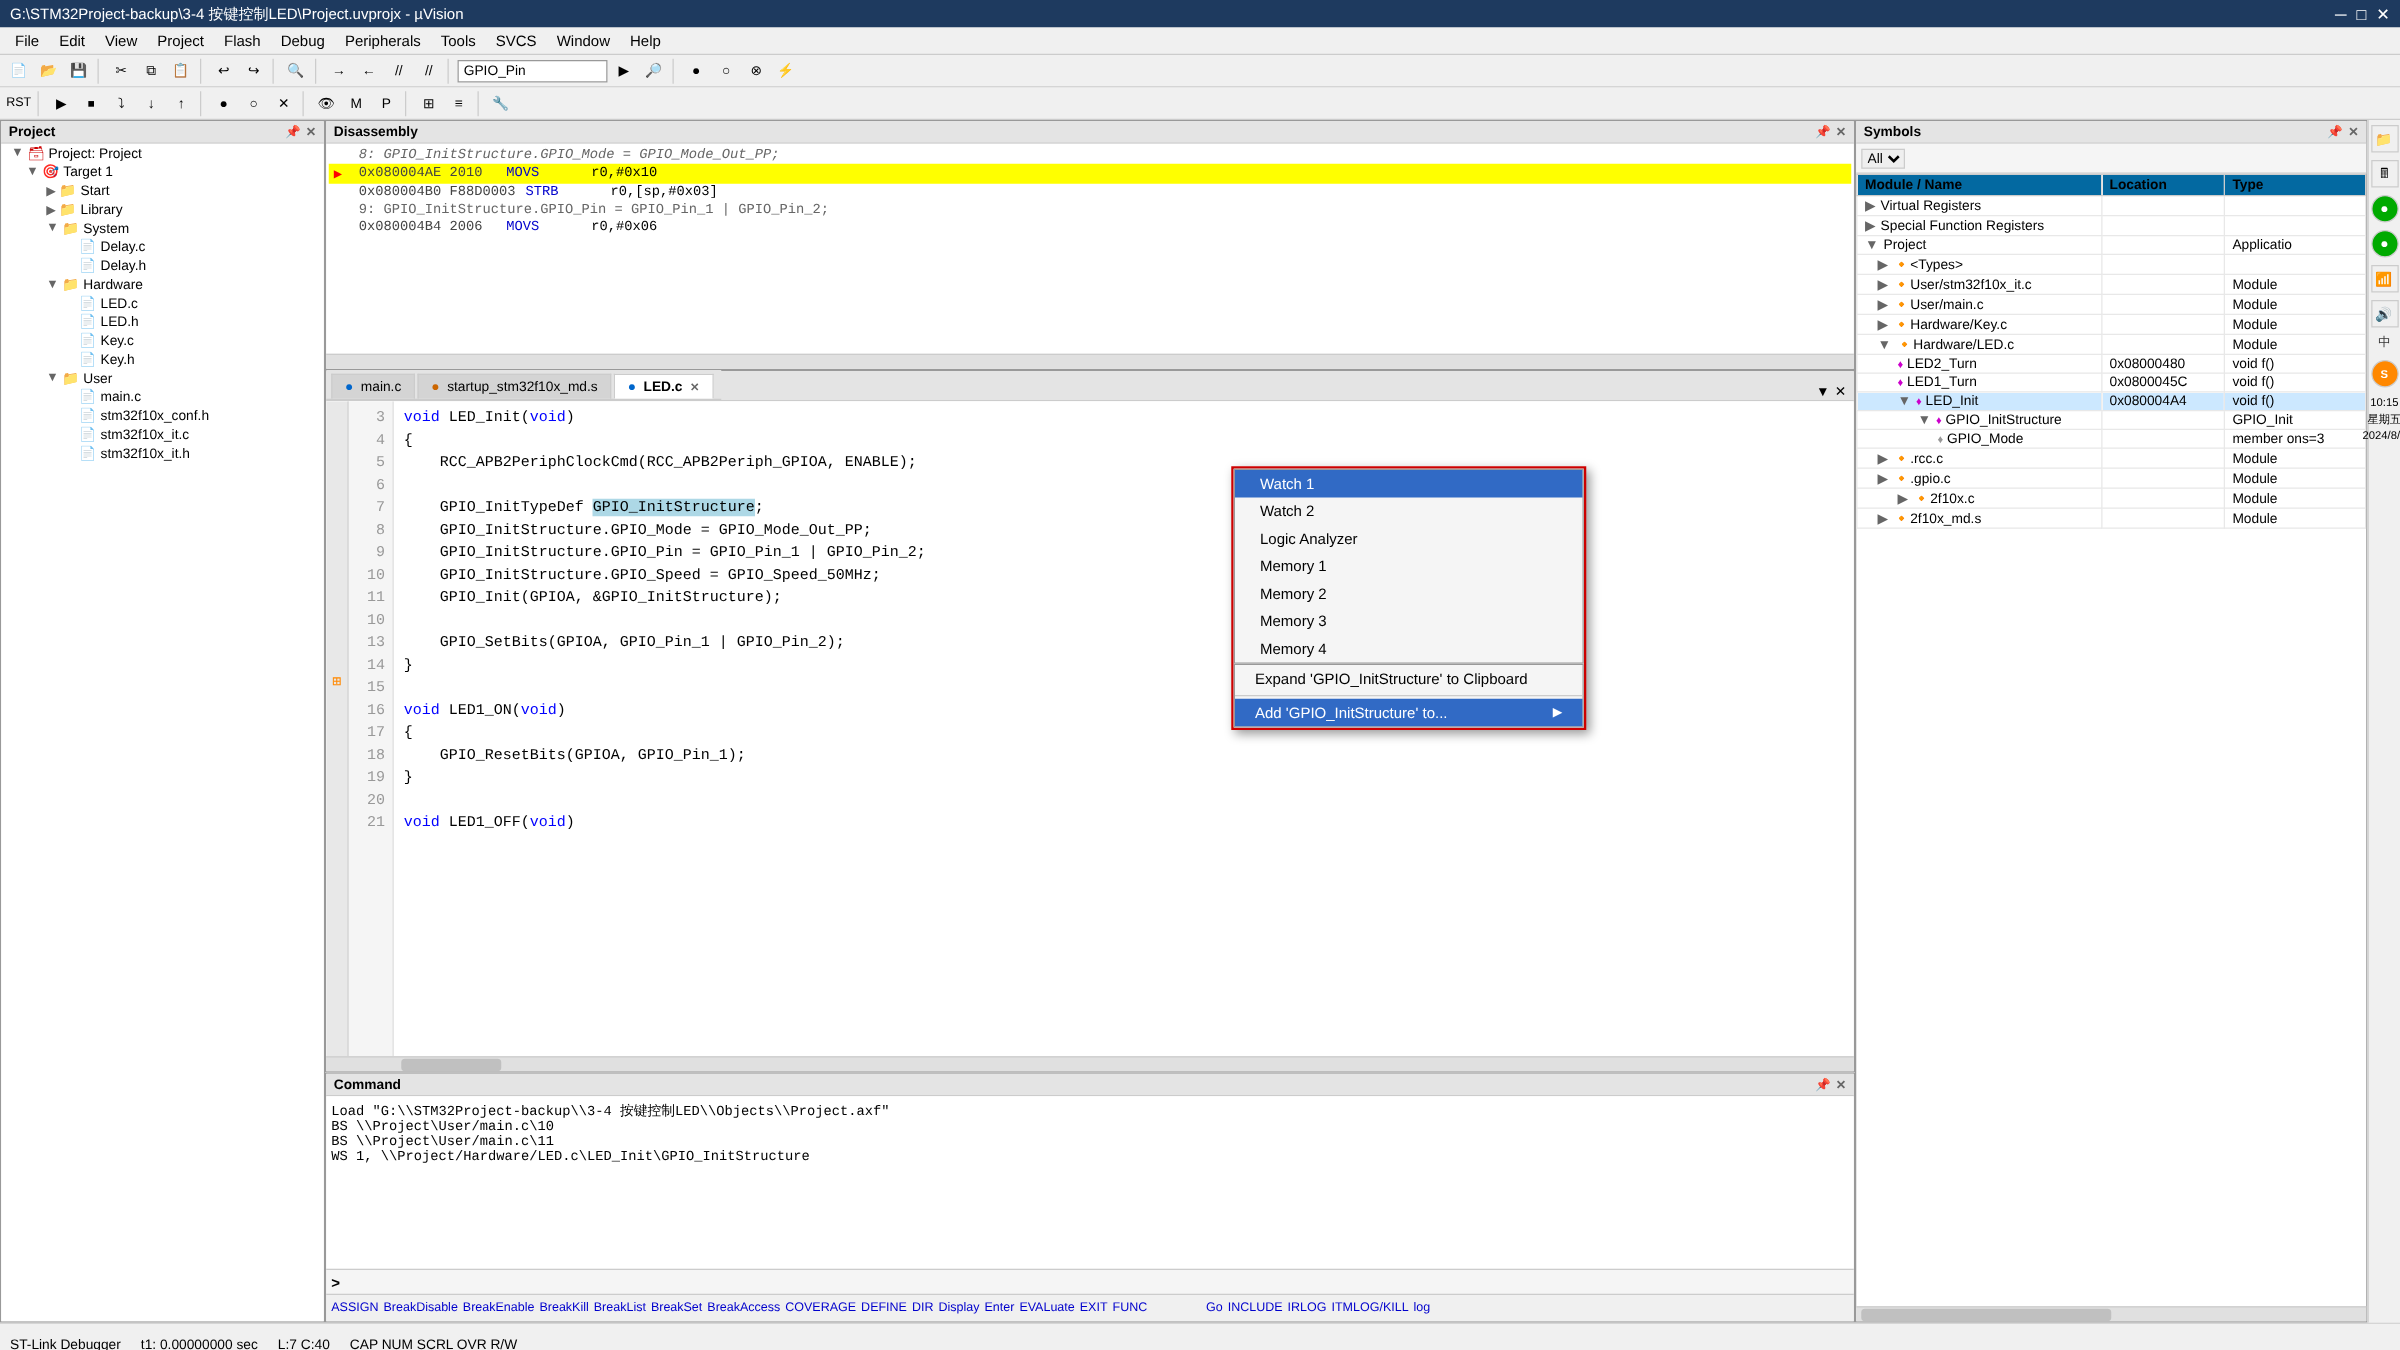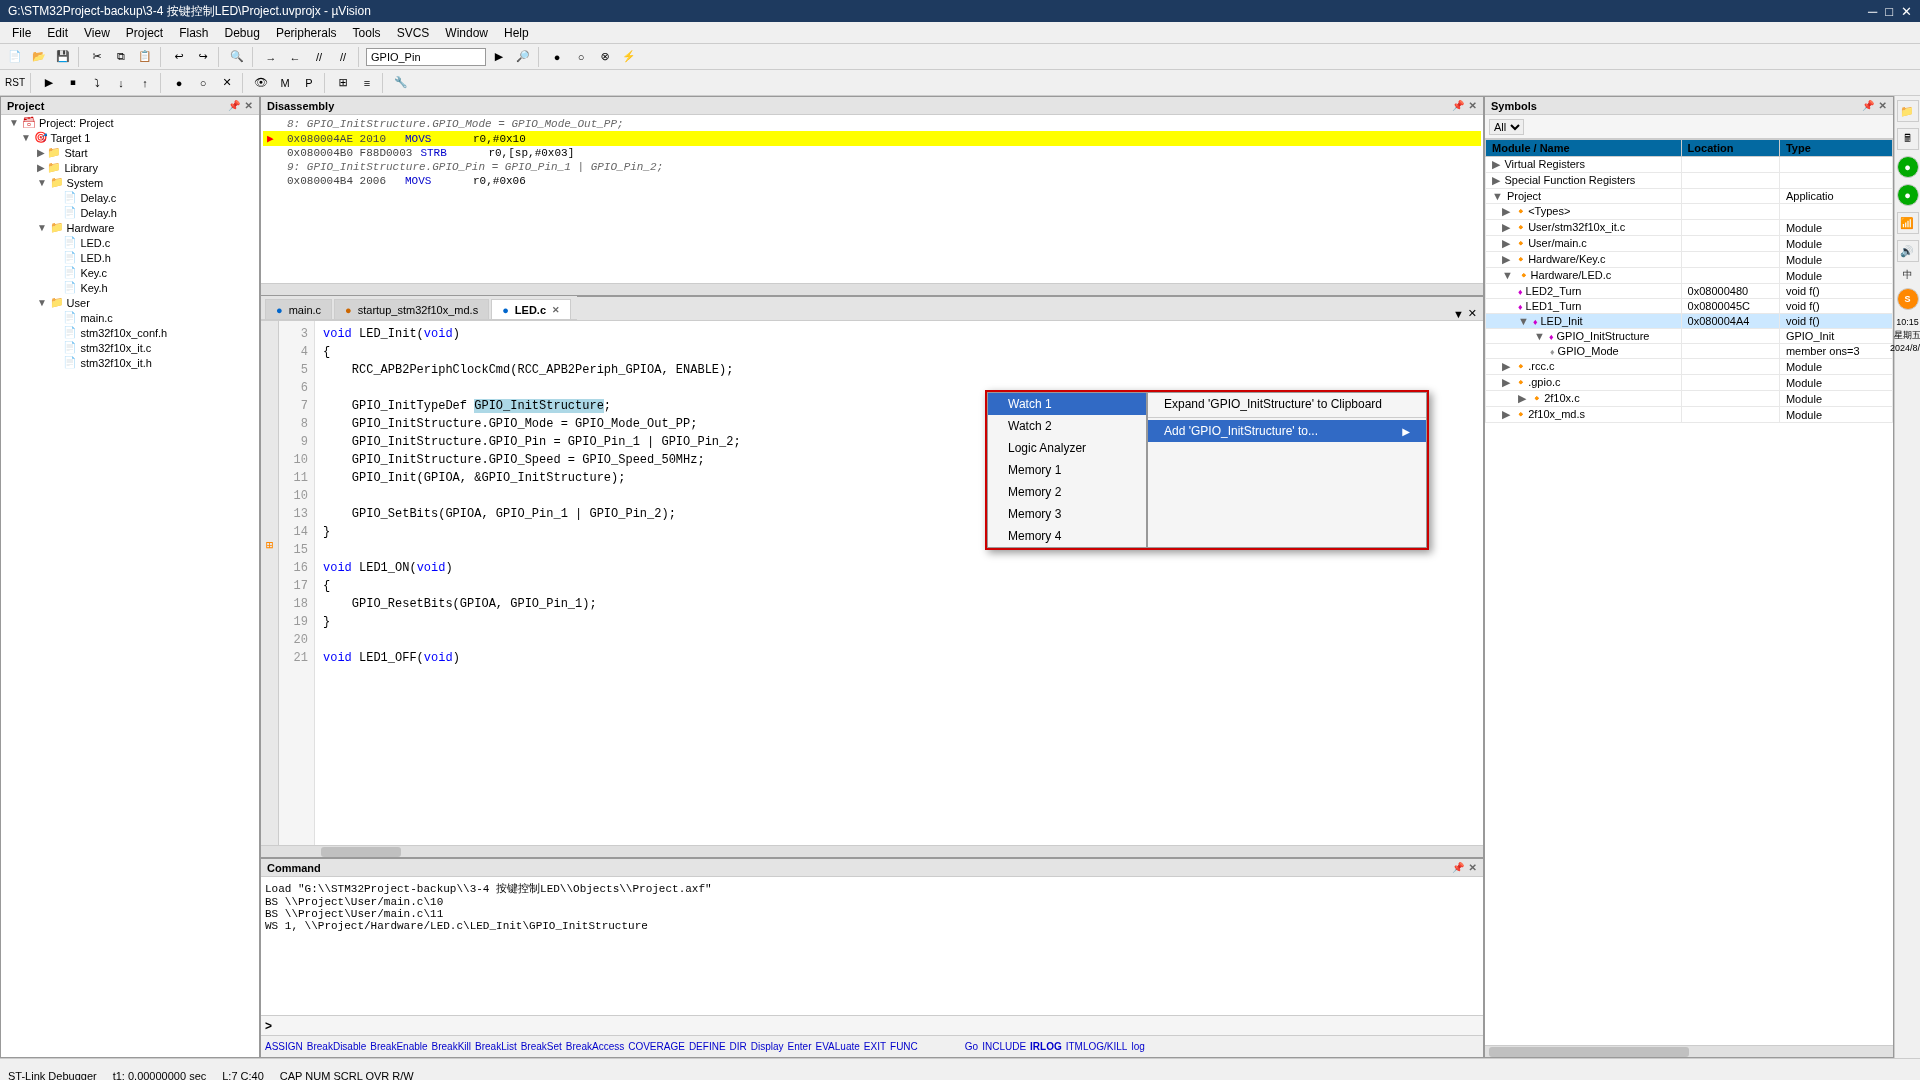--- a/index.html
+++ b/index.html
@@ -68,21 +68,21 @@
     .sym-diamond { color: #cc00cc; font-size: 9px; margin-right: 3px; }
     #command-content { flex: 1; overflow: auto; font-family: 'Courier New', monospace; font-size: 11px; padding: 4px; }
     
     
     #right-sidebar { width: 26px; background: #f0f0f0; border-left: 1px solid #ccc; display: flex; flex-direction: column; align-items: center; padding: 4px 0; gap: 6px; }
     .rsb-btn { width: 22px; height: 22px; background: #f0f0f0; border: 1px solid #ccc; cursor: pointer; display: flex; align-items: center; justify-content: center; font-size: 11px; }
     .rsb-btn.green { background: #00aa00; color: #fff; border-radius: 50%; }
     .rsb-btn.orange { background: #ff8800; color: #fff; border-radius: 50%; }
 
     
-    #context-menu-container { position: absolute; top: 390px; left: 985px; z-index: 1000; display: flex; flex-direction: row; box-shadow: 3px 3px 8px rgba(0,0,0,0.4); border: 2px solid #cc0000; }
+    #context-menu-container { position: absolute; top: 373px; left: 985px; z-index: 1000; display: flex; flex-direction: column; box-shadow: 3px 3px 8px rgba(0,0,0,0.4); border: 2px solid #cc0000; }
     .ctx-menu { background: #f5f5f5; border: 1px solid #999; min-width: 160px; font-size: 12px; }
     .ctx-item { padding: 4px 20px; cursor: pointer; white-space: nowrap; display: flex; align-items: center; justify-content: space-between; }
     .ctx-item:hover, .ctx-item.active { background: #316ac5; color: #fff; }
     .ctx-separator { border-top: 1px solid #ccc; margin: 2px 0; }
     .ctx-arrow { font-size: 10px; color: #666; }
     .ctx-item.active .ctx-arrow { color: #fff; }
     .ctx-submenu { background: #f5f5f5; border: 1px solid #999; min-width: 280px; font-size: 12px; }
     .ctx-submenu-item { padding: 4px 16px; cursor: pointer; white-space: nowrap; }
     .h-scroll { width: 100%; height: 12px; background: #e0e0e0; border-top: 1px solid #ccc; display: flex; align-items: center; padding: 0 4px; flex-shrink: 0; }
     
@@ -300,21 +300,21 @@
           <span class="dis-operands" style="margin-left:8px">r0,#0x10</span>
         </div>
         <div class="dis-row">
           <span class="dis-arrow"> </span>
           <span class="dis-addr">0x080004B0 F88D0003</span>
           <span class="dis-instr" style="margin-left:8px;color:#0000cc">STRB</span>
           <span class="dis-operands" style="margin-left:8px">r0,[sp,#0x03]</span>
         </div>
         <div class="dis-row">
           <span class="dis-arrow"> </span>
-          <span style="color:#666;font-style:italic">9:         GPIO_InitStructure.GPIO_Pin = GPIO_Pin_1 | GPIO_Pin_2;</span>
+          <span style="color:#666;">9:         GPIO_InitStructure.GPIO_Pin = GPIO_Pin_1 | GPIO_Pin_2;</span>
         </div>
         <div class="dis-row">
           <span class="dis-arrow"> </span>
           <span class="dis-addr">0x080004B4 2006</span>
           <span class="dis-instr" style="margin-left:8px;color:#0000cc">MOVS</span>
           <span class="dis-operands" style="margin-left:8px">r0,#0x06</span>
         </div>
       </div>
       <div class="h-scroll" style="height:12px;background:#e0e0e0;border-top:1px solid #ccc;"></div>
     </div>
@@ -452,21 +452,21 @@
         <span style="font-size:10px;color:#0000cc;margin-right:4px;">COVERAGE</span>
         <span style="font-size:10px;color:#0000cc;margin-right:4px;">DEFINE</span>
         <span style="font-size:10px;color:#0000cc;margin-right:4px;">DIR</span>
         <span style="font-size:10px;color:#0000cc;margin-right:4px;">Display</span>
         <span style="font-size:10px;color:#0000cc;margin-right:4px;">Enter</span>
         <span style="font-size:10px;color:#0000cc;margin-right:4px;">EVALuate</span>
         <span style="font-size:10px;color:#0000cc;margin-right:4px;">EXIT</span>
         <span style="font-size:10px;color:#0000cc;margin-right:4px;">FUNC</span>
         <span style="font-size:10px;color:#0000cc;margin-right:4px;padding-left:43px;">Go</span>
         <span style="font-size:10px;color:#0000cc;margin-right:4px;">INCLUDE</span>
-        <span style="font-size:10px;color:#0000cc;margin-right:4px;font-weight:bold;">IRLOG</span>
+        <span style="font-size:10px;color:#0000cc;margin-right:4px;">IRLOG</span>
         <span style="font-size:10px;color:#0000cc;margin-right:4px;">ITMLOG/KILL</span>
         <span style="font-size:10px;color:#0000cc;margin-right:4px;">log</span>
       </div>
     </div>
 
   </div>
 
   <div class="panel" style="width:410px;flex-shrink:0;">
     <div class="panel-header">
       <div class="panel-title">

